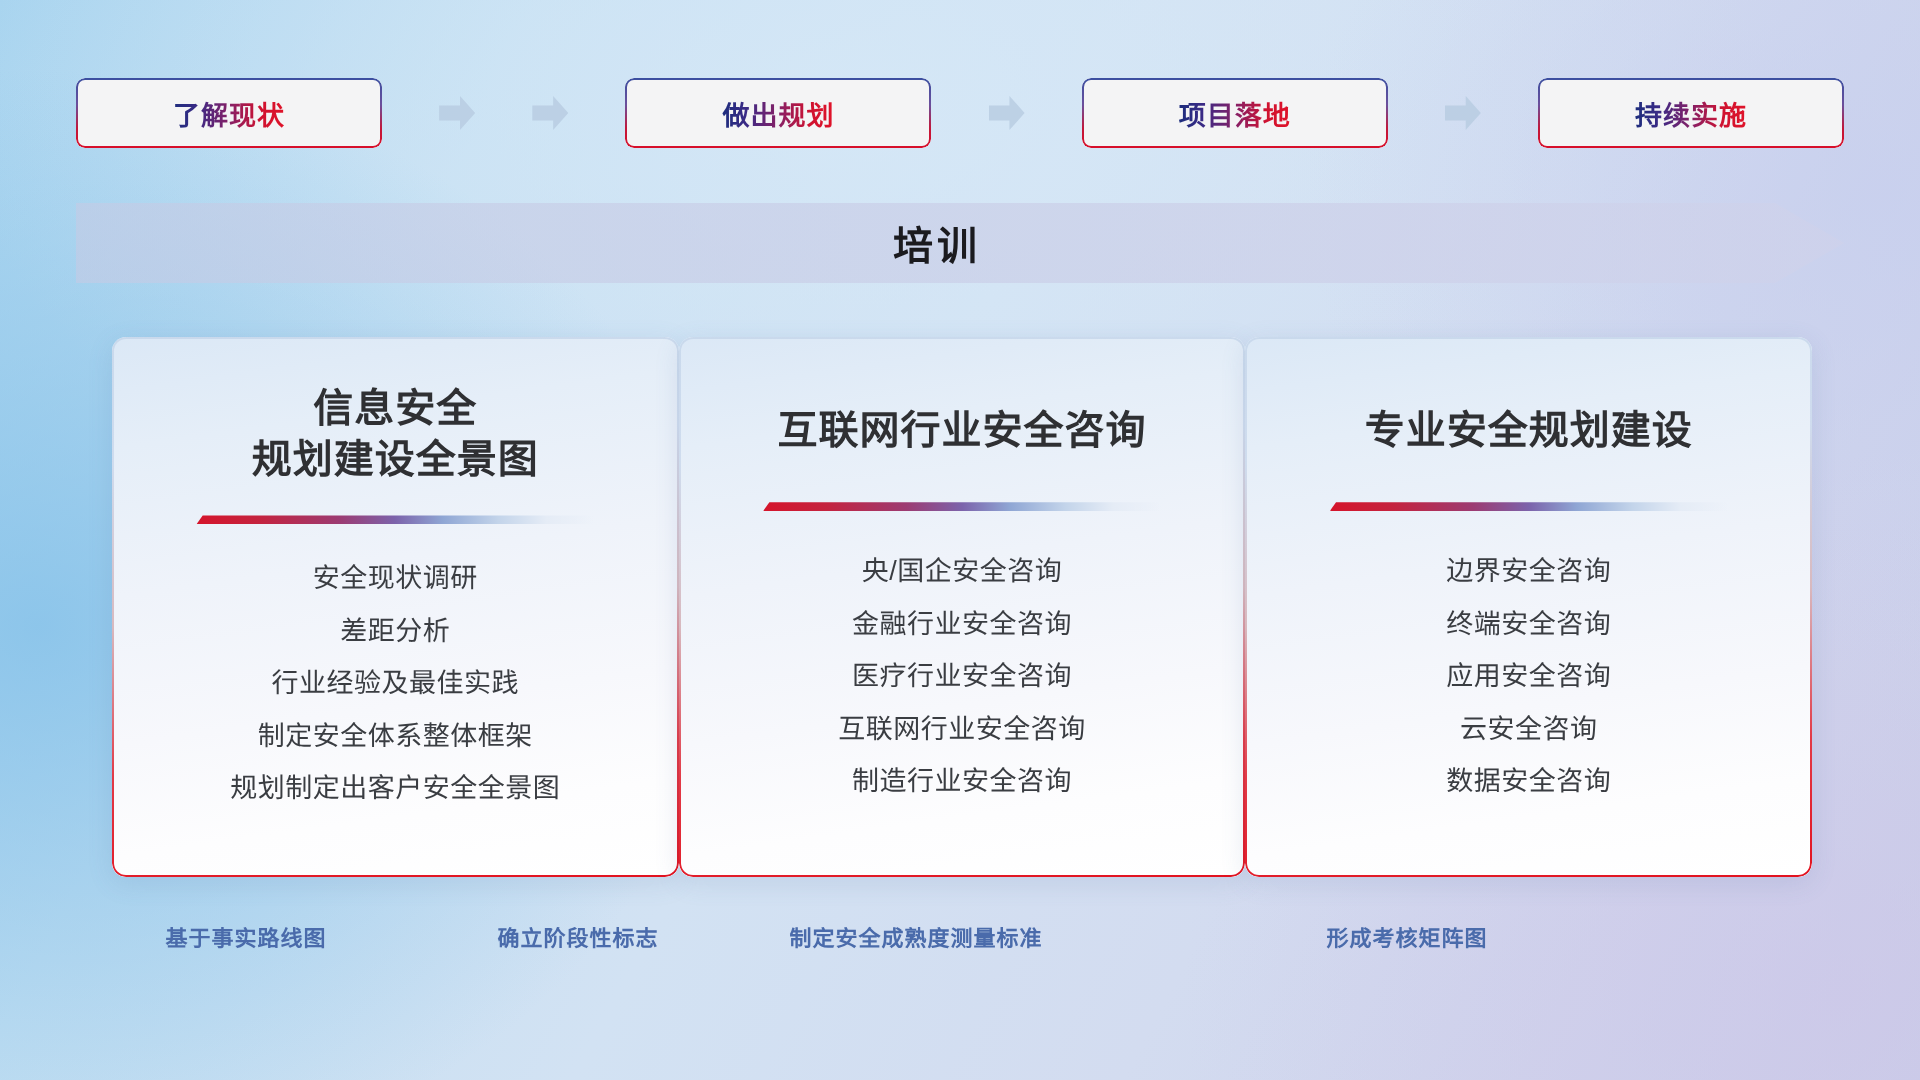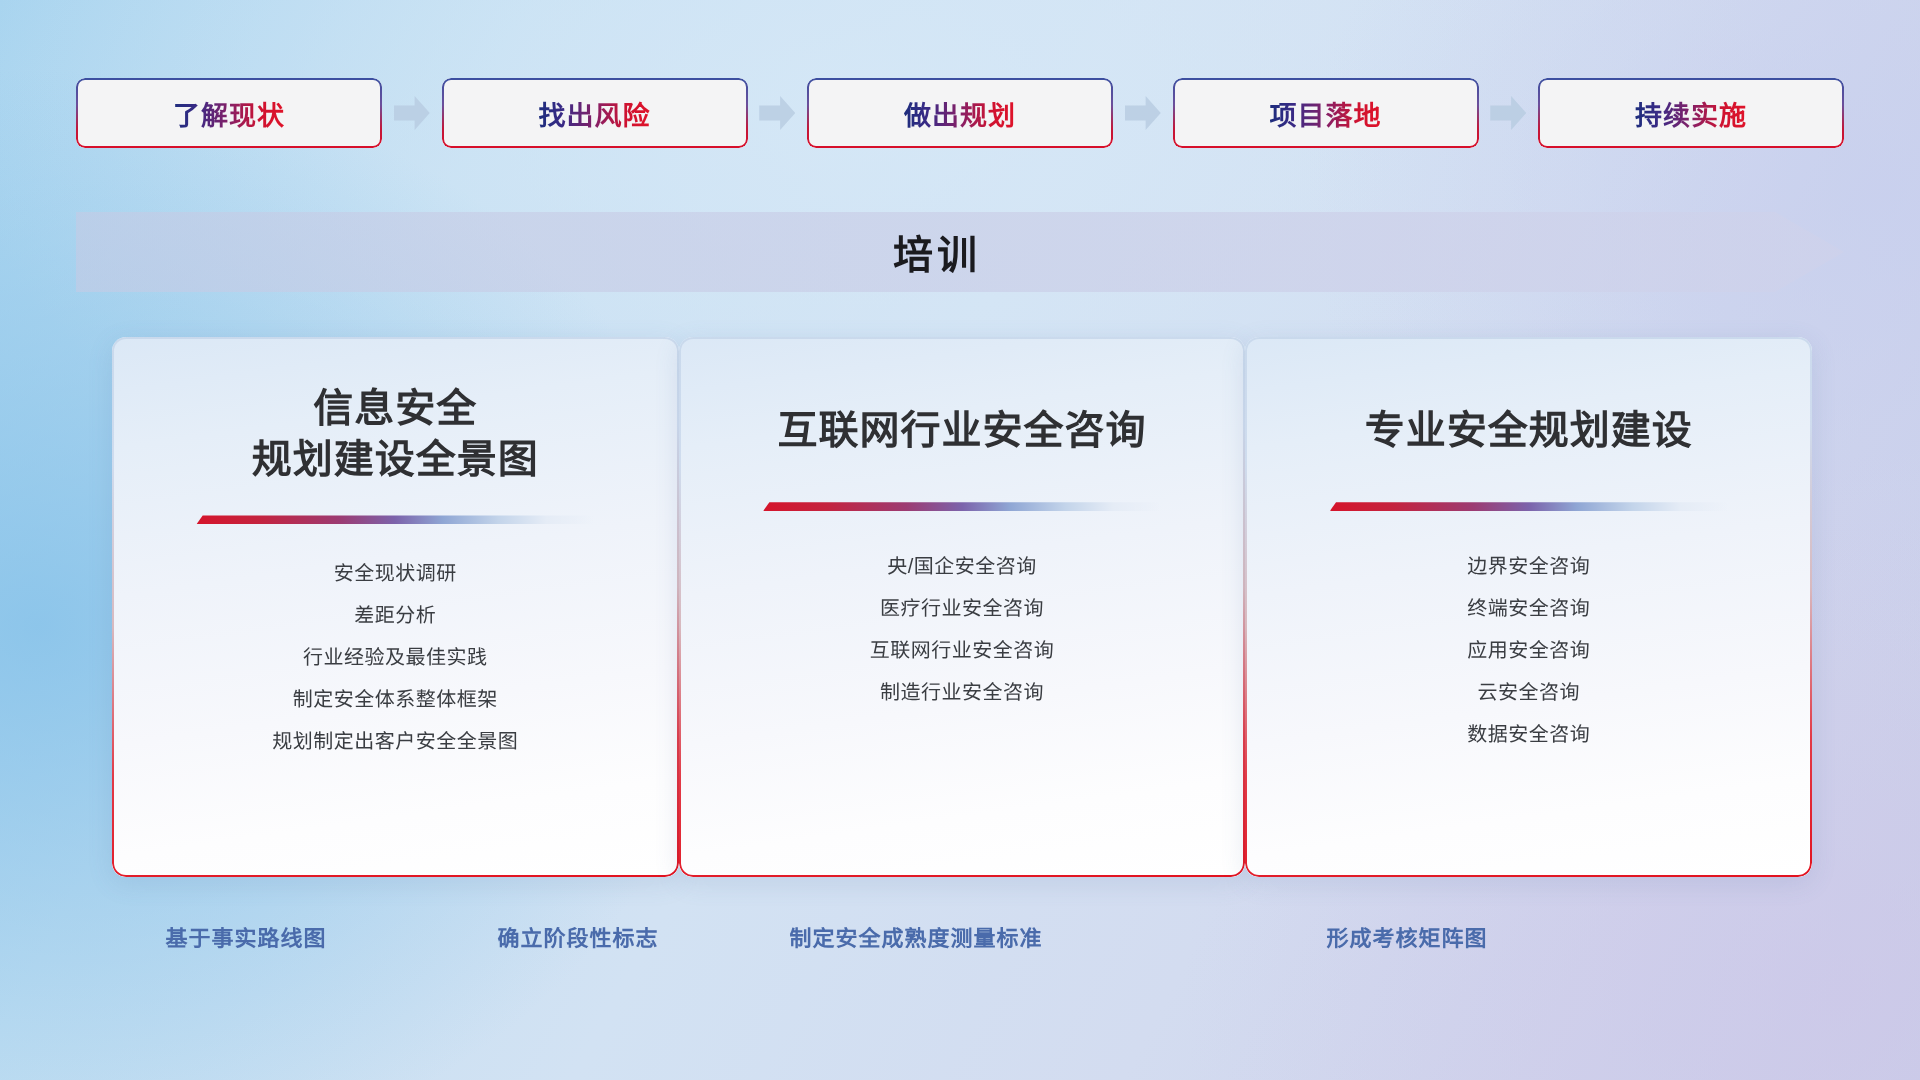--- a/index.html
+++ b/index.html
@@ -50,21 +50,21 @@
   }
   .step-arrow{
     width:36px; height:34px; flex:0 0 36px;
     background:#b9cde2;
     opacity:.85;
     clip-path:polygon(0% 28%,58% 28%,58% 0%,100% 50%,58% 100%,58% 72%,0% 72%);
   }
 
   
   .banner{
-    position:absolute; top:212px; left:76px; width:1768px; height:80px;
+    position:absolute; top:203px; left:76px; width:1768px; height:80px;
   }
   .banner-bg{
     position:absolute; inset:0;
     background:linear-gradient(90deg,rgba(196,203,229,0.62) 0%,rgba(201,206,231,0.70) 40%,rgba(205,208,233,0.72) 75%,rgba(208,210,234,0.55) 100%);
     clip-path:polygon(0 0,96.1% 0,100% 50%,96.1% 100%,0 100%);
   }
   .banner-title{
     position:absolute; inset:0;
     display:flex; align-items:center; justify-content:center;
     font-size:40px; font-weight:700; color:#1b1b1f; letter-spacing:4px;
@@ -111,21 +111,21 @@
     clip-path:polygon(1.6% 0,100% 0,100% 100%,0 100%);
     border-radius:1px;
   }
   .card-list{
     position:relative; z-index:2;
     margin-top:34px;
     display:flex; flex-direction:column; align-items:center; gap:12px;
     width:100%;
   }
   .card-item{
-    font-size:20px; color:#3a3d42; font-weight:400;
+    font-size:27px; color:#3a3d42; font-weight:400;
     letter-spacing:0.5px; line-height:1.5; text-align:center;
   }
   .card.tall .card-title{padding-top:0;}
   .card.short .card-title{padding-top:22px;}
   .card.short .card-rule{margin-top:46px;}
   .card.short .card-list{margin-top:40px;}
 
   
   .footer{
     position:absolute; top:920px; left:0; width:1920px; height:56px;
@@ -140,23 +140,20 @@
 </head>
 <body>
 
 <div class="steps">
 
   <div class="step-box">
     <span class="step-label">了解现状</span>
   </div>
   <div class="step-arrow"></div>
 
-  <div class="step-box">
-    <span class="step-label">找出风险</span>
-  </div>
   <div class="step-arrow"></div>
 
   <div class="step-box">
     <span class="step-label">做出规划</span>
   </div>
   <div class="step-arrow"></div>
 
   <div class="step-box">
     <span class="step-label">项目落地</span>
   </div>
@@ -189,20 +186,21 @@
     </div>
   </div>
 
   <div class="card short">
     <div class="card-title">
       <span class="ln">互联网行业安全咨询</span>
     </div>
     <div class="card-rule"></div>
     <div class="card-list">
       <div class="card-item">央/国企安全咨询</div>
+      <div class="card-item">金融行业安全咨询</div>
       <div class="card-item">医疗行业安全咨询</div>
       <div class="card-item">互联网行业安全咨询</div>
       <div class="card-item">制造行业安全咨询</div>
     </div>
   </div>
 
   <div class="card short">
     <div class="card-title">
       <span class="ln">专业安全规划建设</span>
     </div>

